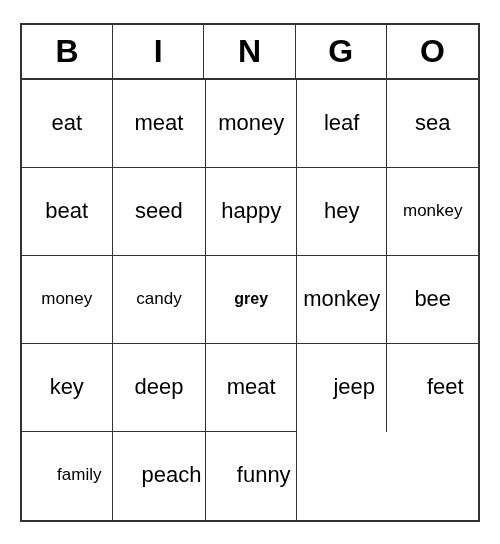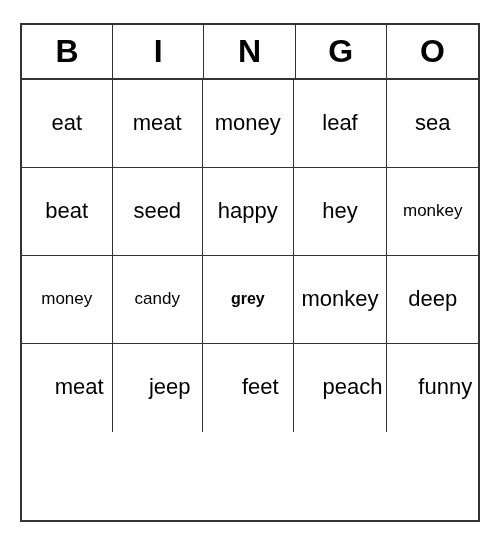--- a/index.html
+++ b/index.html
@@ -134,31 +134,40 @@
       <div class="bingo-cell small">
         <span>candy</span>
       </div>
       <div class="bingo-cell large">
         <span>grey</span>
       </div>
       <div class="bingo-cell">
         <span>monkey</span>
       </div>
       <div class="bingo-cell">
+        <span>bee</span>
+      </div>
+      <div class="bingo-cell">
+        <span>key</span>
+      </div>
+      <div class="bingo-cell">
         <span>deep</span>
       </div>
       <div class="bingo-cell">
         <span>meat</span>
       </div>
       <div class="bingo-cell">
         <span>jeep</span>
       </div>
       <div class="bingo-cell">
         <span>feet</span>
       </div>
+      <div class="bingo-cell small">
+        <span>family</span>
+      </div>
       <div class="bingo-cell">
         <span>peach</span>
       </div>
       <div class="bingo-cell">
         <span>funny</span>
       </div>
     </div>
 </div>
 
 </body></html>

